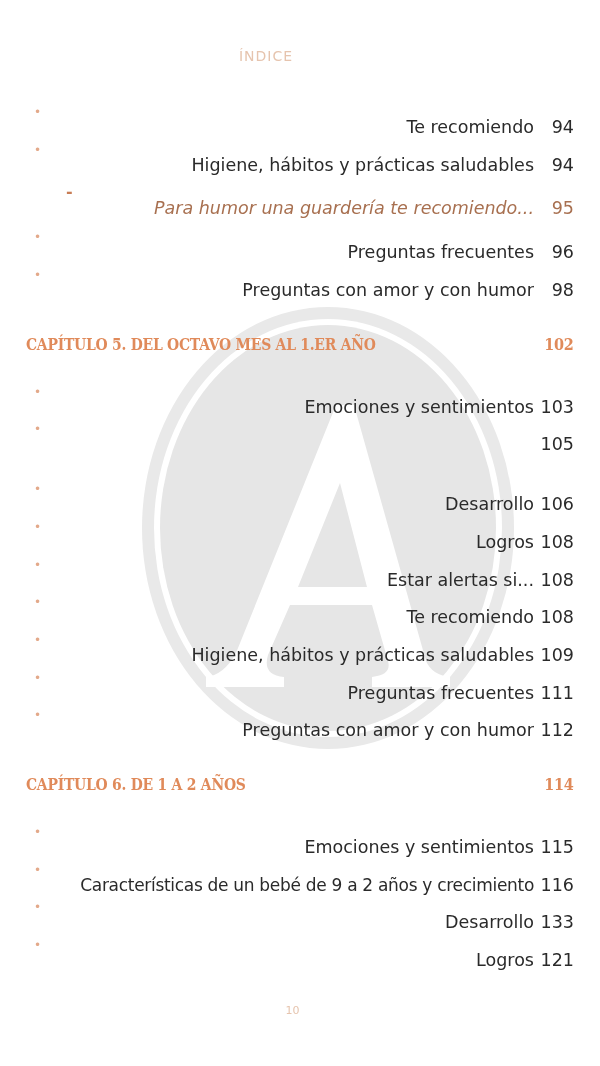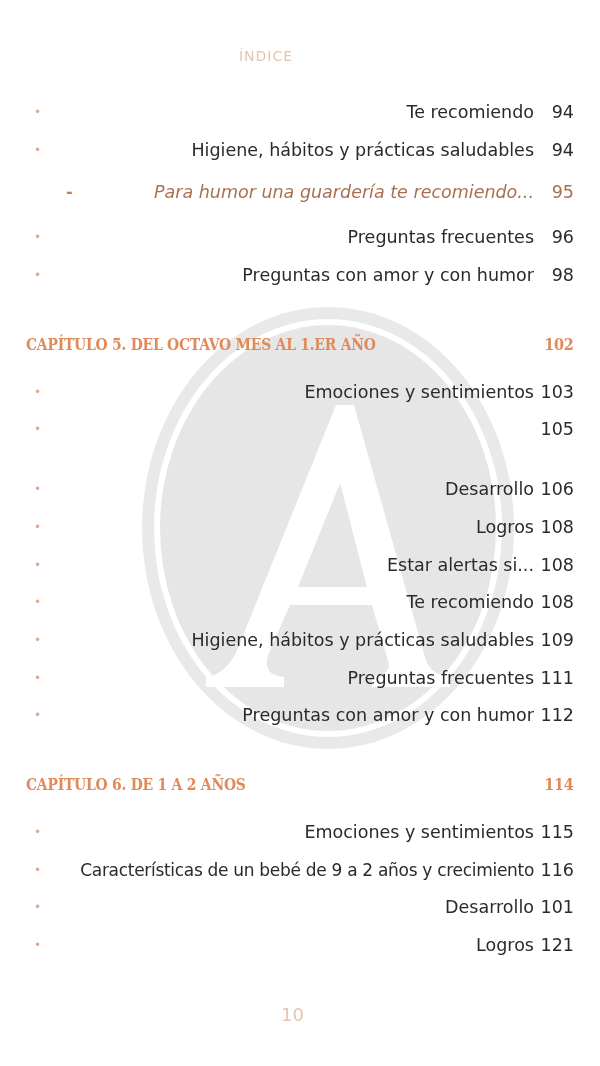--- a/index.html
+++ b/index.html
@@ -33,21 +33,21 @@
       letter-spacing: 1px;
       color: #e6c4ae;
       z-index: 1;
     }
     .page-number {
       position: absolute;
       top: 1004px;
       left: 0;
       width: 585px;
       text-align: center;
-      font-size: 18px;
+      font-size: 11px;
       color: #e6c4ae;
       z-index: 1;
     }
     .toc {
       position: absolute;
       left: 0;
       top: 0;
       width: 600px;
       z-index: 1;
     }
@@ -71,20 +71,21 @@
     .entry .label {
       flex: 1 1 auto;
       color: #2a2a2a;
       text-align: right;
     }
     .entry .page {
       flex: 0 0 auto;
       color: #2a2a2a;
       text-align: right;
       min-width: 40px;
+      margin-top: 16px;
     }
     .entry.sub {
       left: 66px;
       width: 508px;
     }
     .entry.sub .bullet {
       color: #c87d55;
       width: 20px;
       flex: 0 0 20px;
       font-weight: bold;
@@ -230,21 +231,21 @@
     <span class="page">115</span>
   </div>
   <div class="entry" style="top:857px">
     <span class="bullet">•</span>
     <span class="label" style="font-size:17px; letter-spacing:-0.3px">Características de un bebé de 9 a 2 años y crecimiento</span>
     <span class="page">116</span>
   </div>
   <div class="entry" style="top:894px">
     <span class="bullet">•</span>
     <span class="label">Desarrollo</span>
-    <span class="page">101</span>
+    <span class="page">133</span>
   </div>
   <div class="entry" style="top:932px">
     <span class="bullet">•</span>
     <span class="label">Logros</span>
     <span class="page">121</span>
   </div>
 </div>
 
 <div class="page-number">10</div>
 

